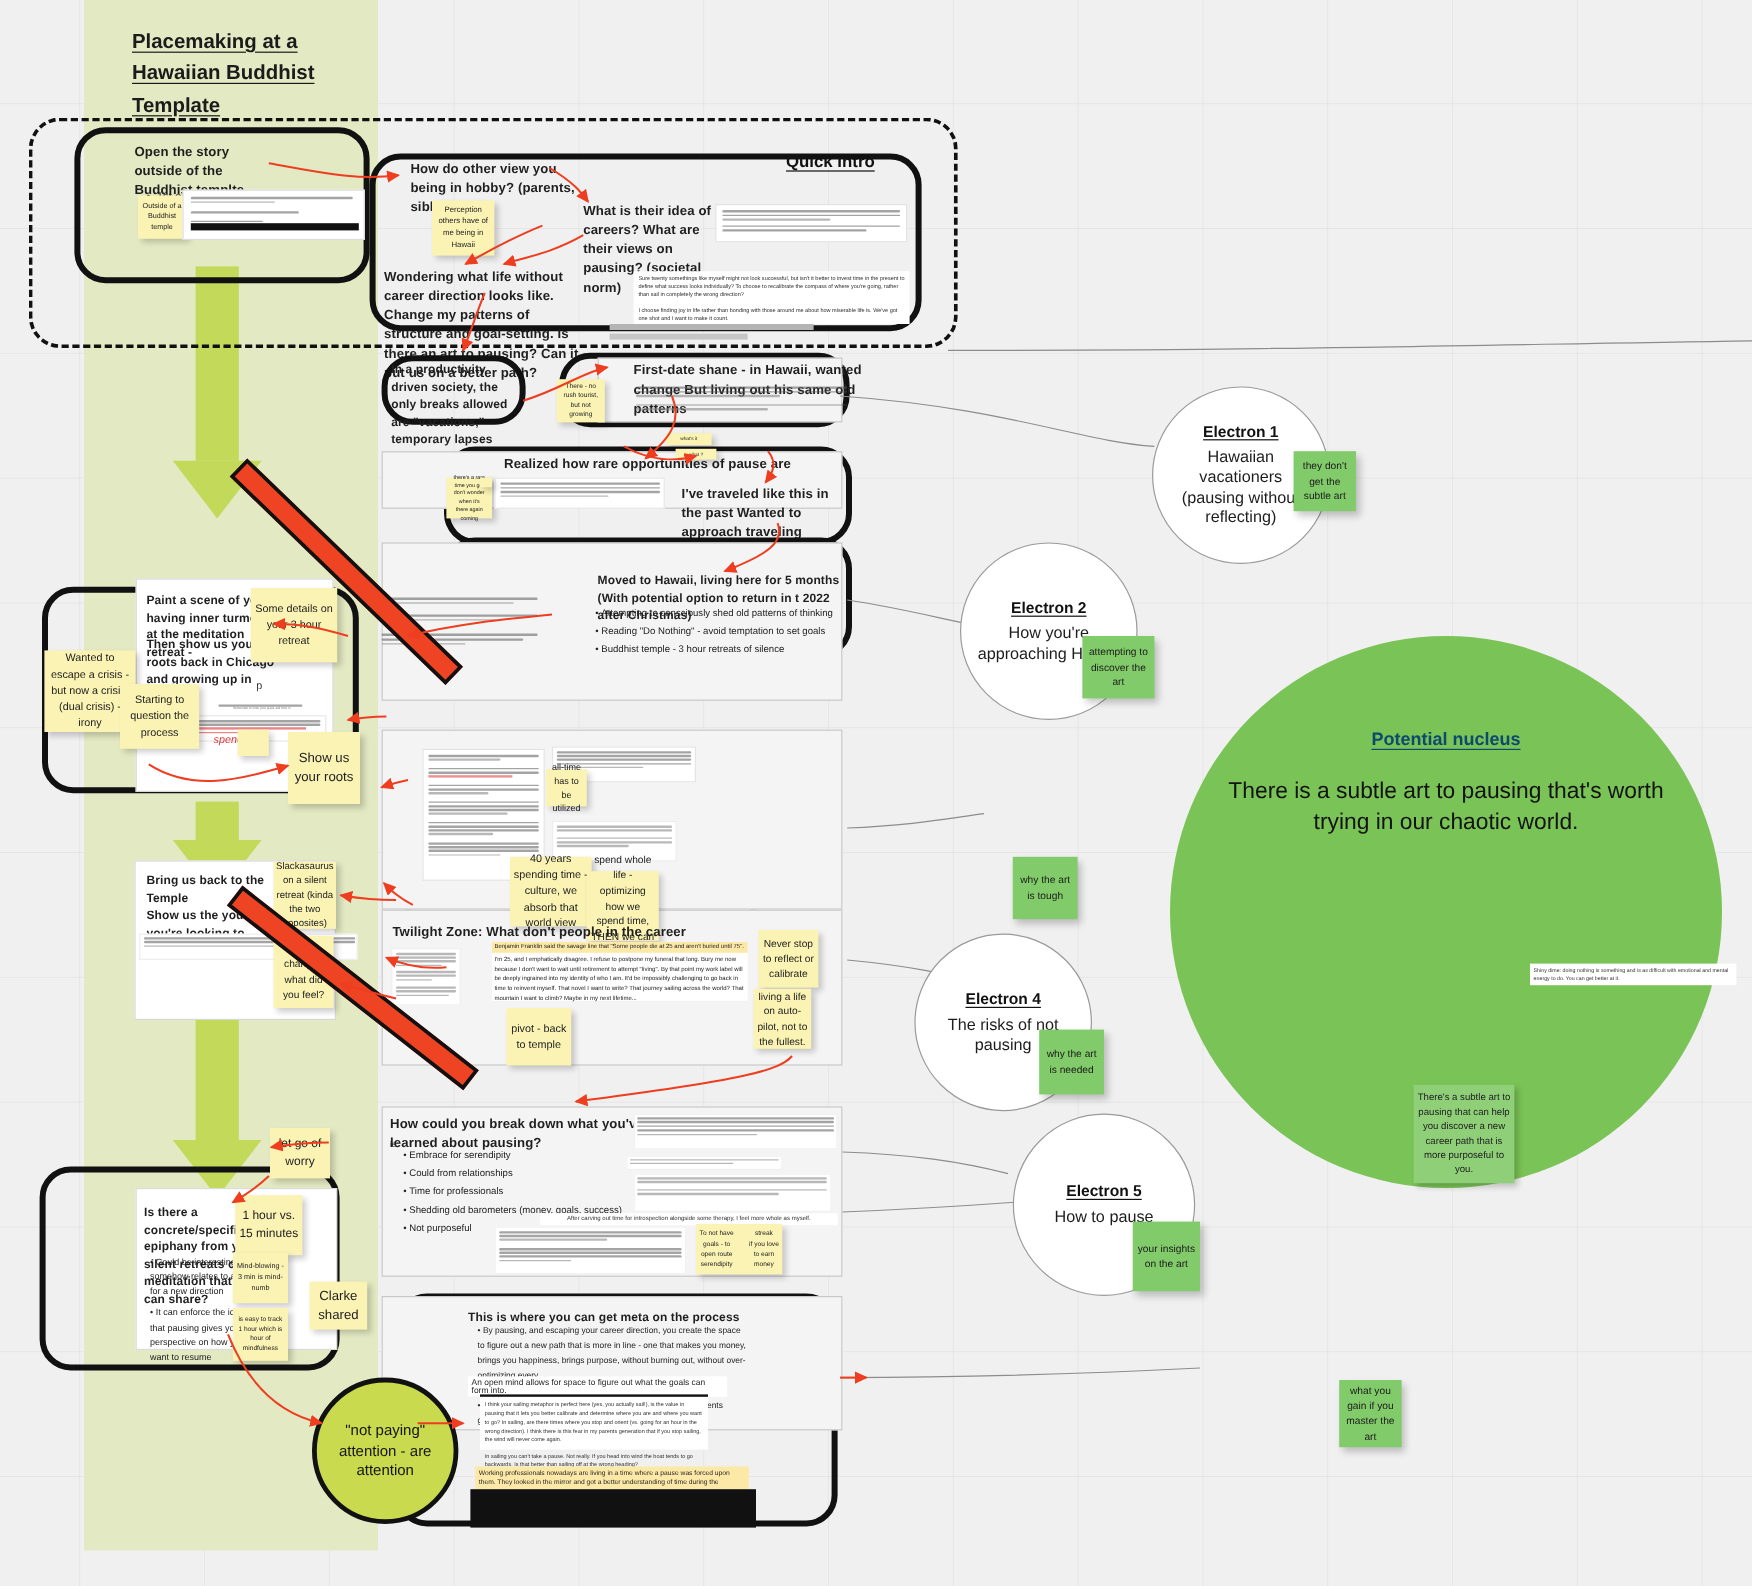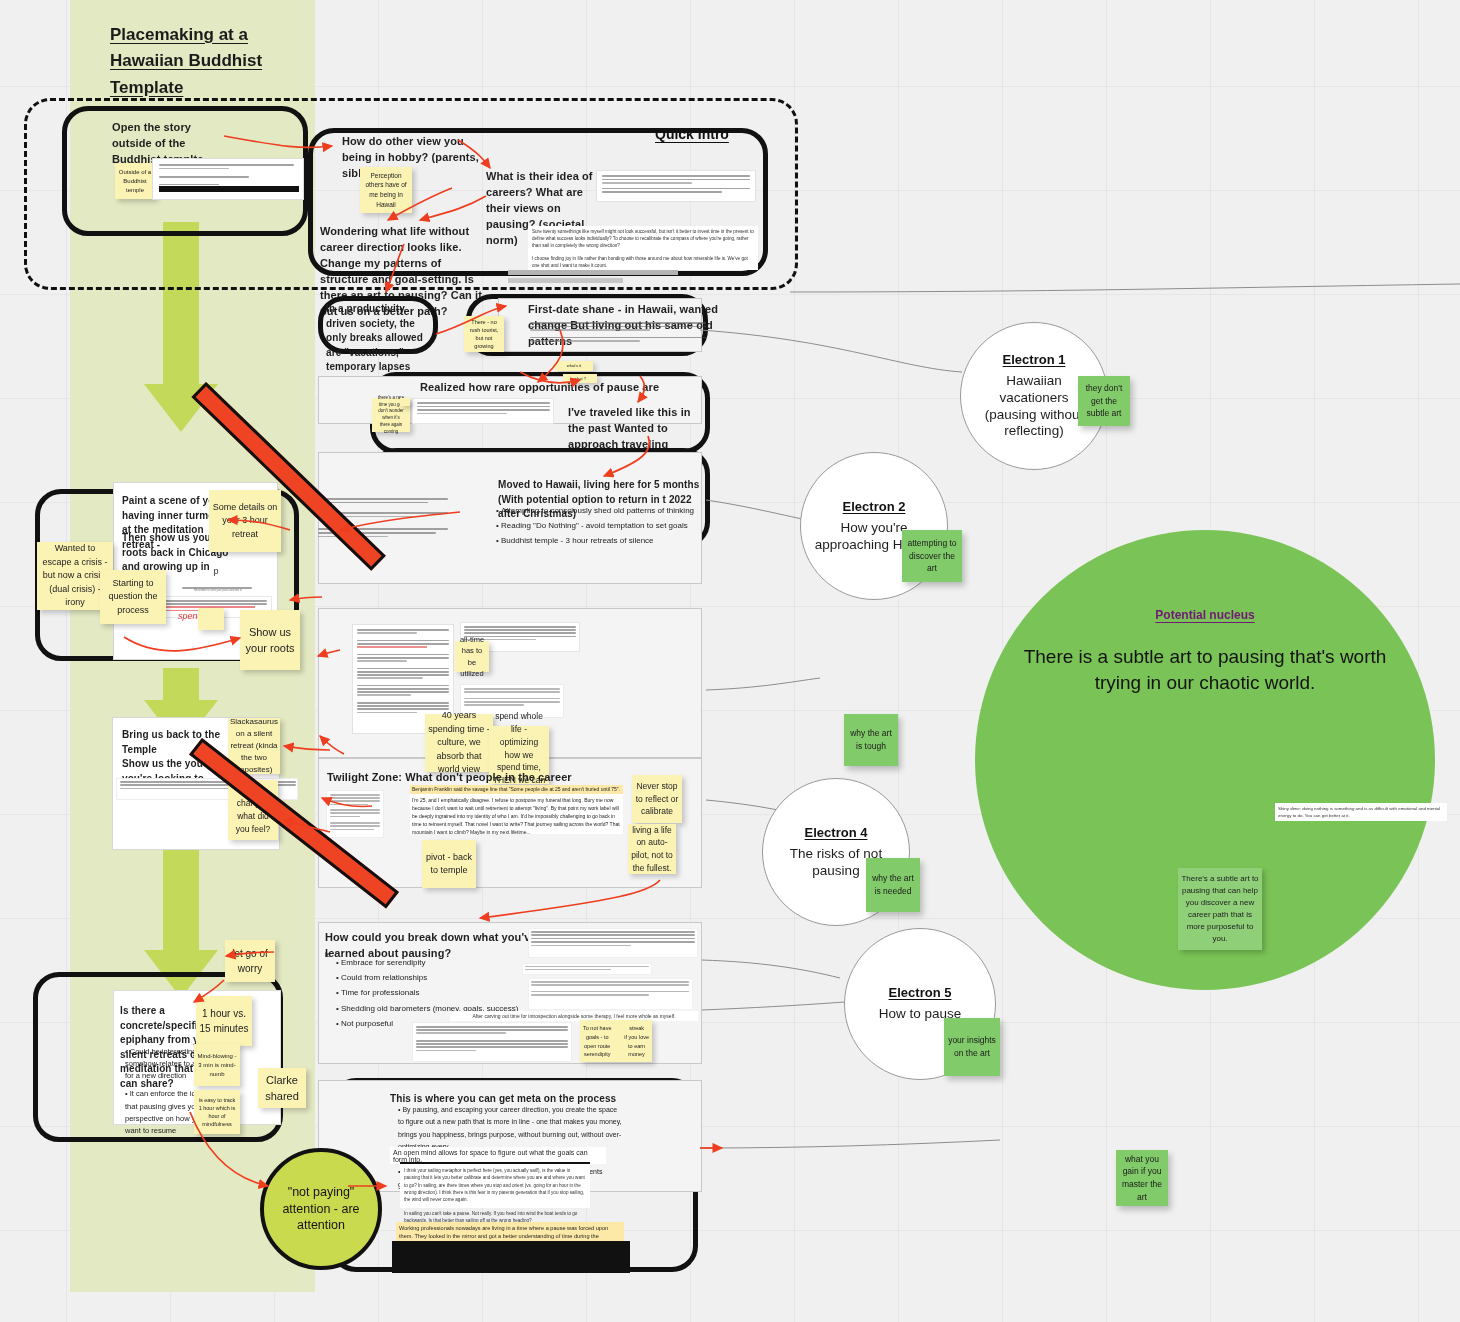--- a/index.html
+++ b/index.html
@@ -64,21 +64,21 @@
     font-size: 9.5px; line-height: 1.5; text-align: center;
     display:flex; align-items:center; justify-content:center;
     padding: 4px 3px;
     box-shadow: 3px 3px 5px rgba(0,0,0,.20);
   }
   .sticky.big { font-size: 11.5px; }
   .sticky.green {
     background: #82cb6a; color: #1a1a1a;
     box-shadow: 3px 4px 6px rgba(0,0,0,.22);
   }
-  .sticky.greenpale { background: #8ecf78; }
+  .sticky.greenpale { background: #8ecf78; margin-top: 36px; }
 
   
   .electron {
     border-radius: 50%; background: #fff; border: 1px solid #9a9a9a;
     display:flex; flex-direction:column; align-items:center; justify-content:center;
     text-align:center; padding: 6px 12px;
   }
   .electron .etitle {
     font-size: 13px; font-weight: bold; color:#111;
     text-decoration: underline; text-underline-offset: 2px;
@@ -87,21 +87,21 @@
   .electron .ebody { font-size: 13.5px; color:#1d1d1d; line-height:1.25; }
 
   
   #nucleus {
     left: 975px; top: 530px; width: 460px; height: 460px;
     border-radius: 50%; background: #7ac356;
     display:flex; flex-direction:column; align-items:center;
     padding-top: 78px;
   }
   #nucleus .ntitle {
-    font-size: 12px; font-weight: bold; color:#701a75;
+    font-size: 15px; font-weight: bold; color:#0c4a6e;
     text-decoration: underline; text-underline-offset: 3px;
   }
   #nucleus .nbody {
     font-size: 19px; color:#131313; line-height:1.35; text-align:center;
     margin-top: 22px; width: 400px;
   }
 
   
   .limecircle {
     border-radius: 50%; background: #cada4e;

